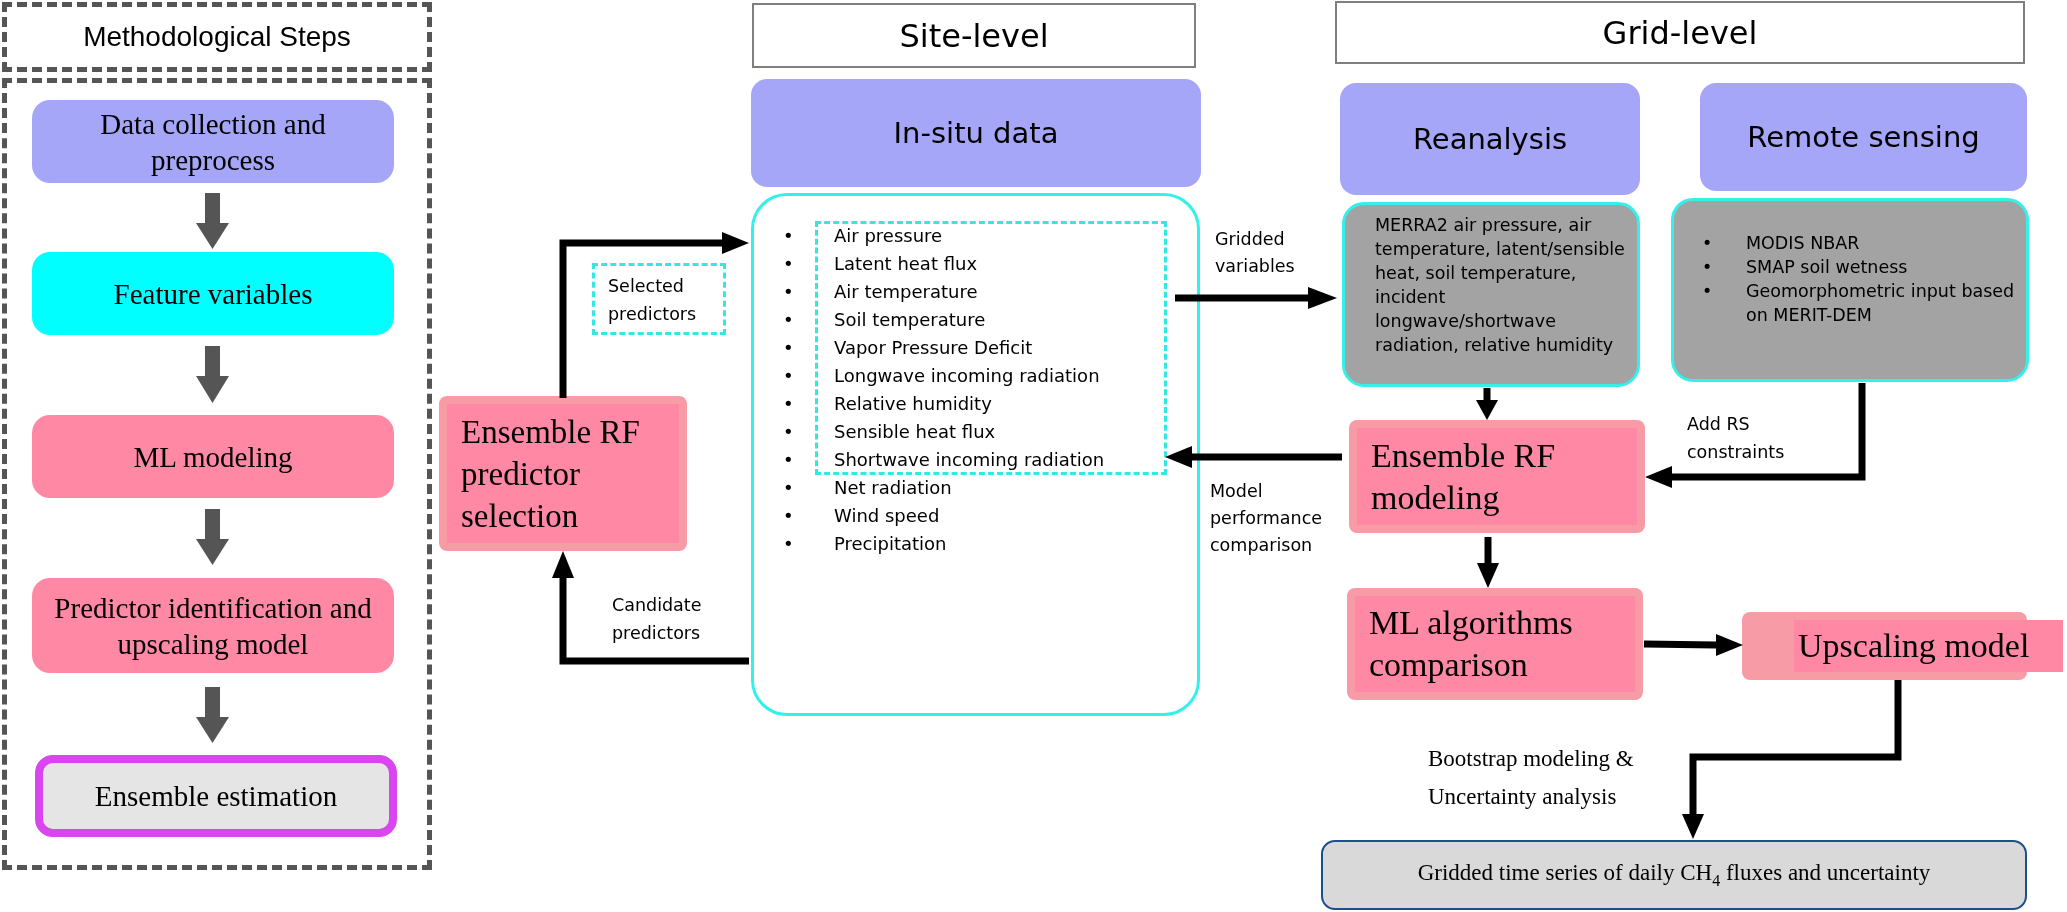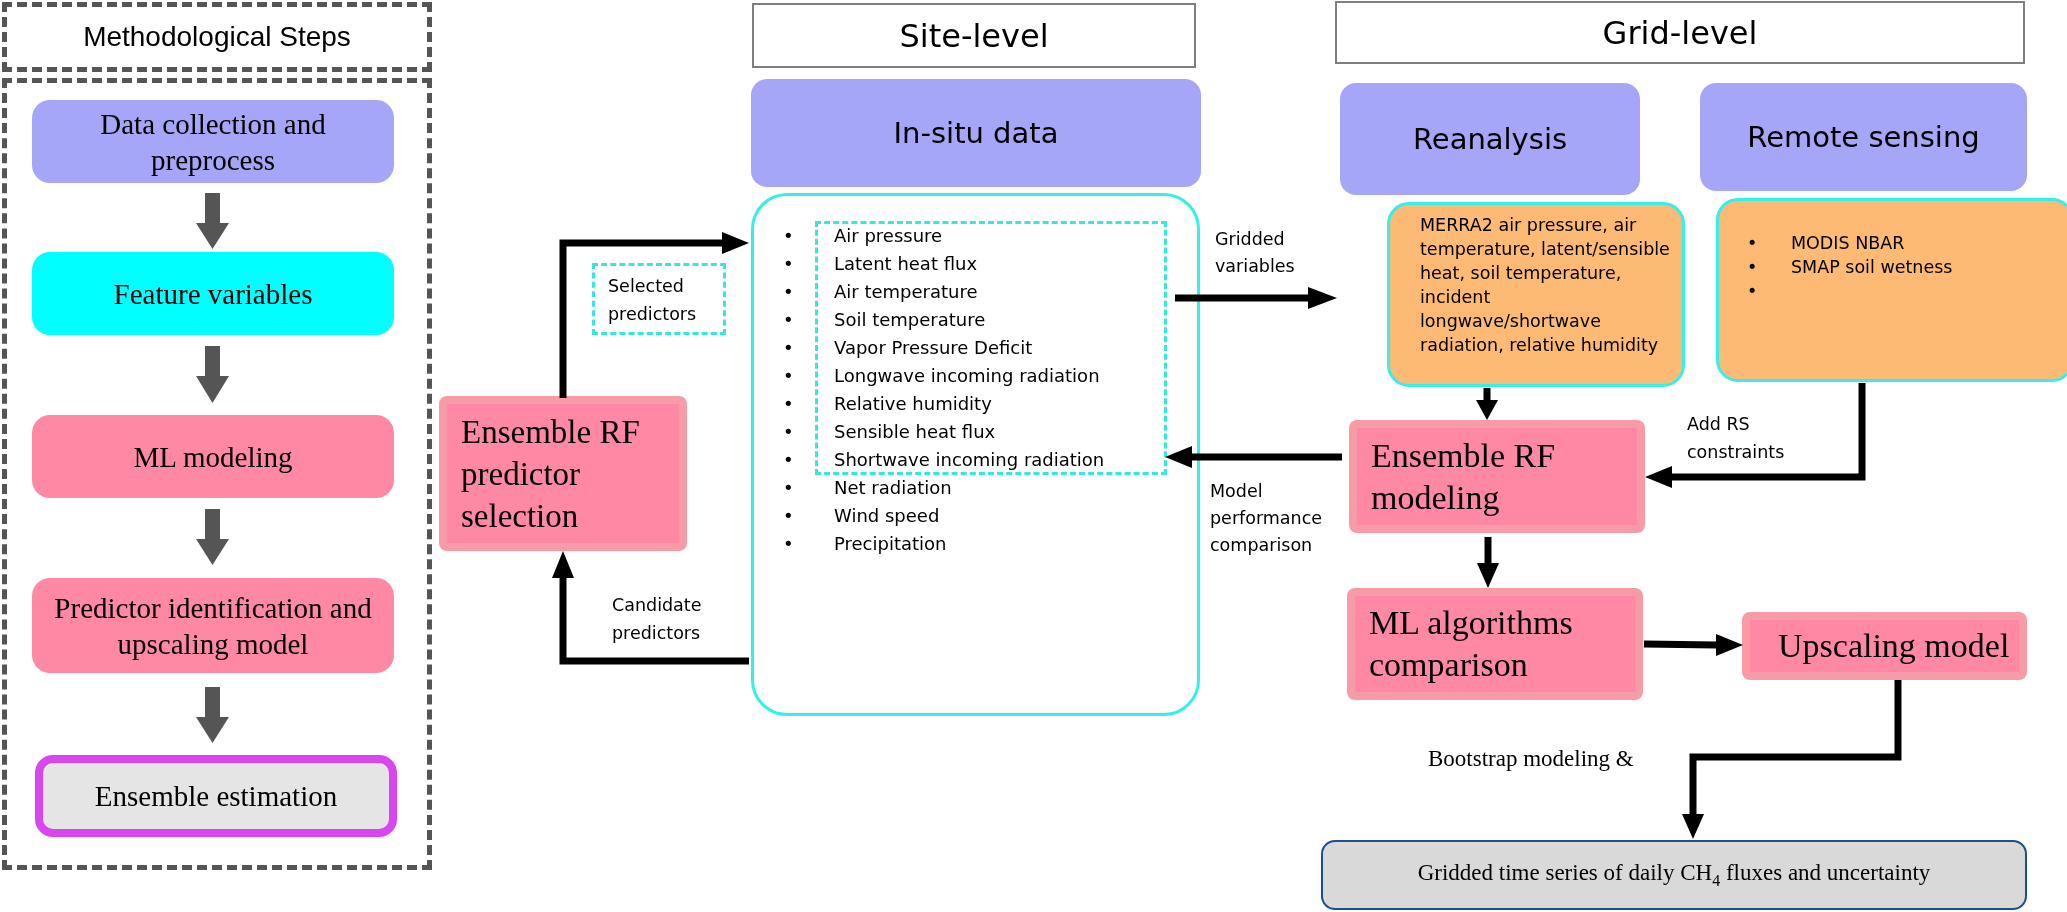--- a/index.html
+++ b/index.html
@@ -14,21 +14,21 @@
     .cyan { background: #00ffff; }
     .pink { background: #ff88a5; }
     .gray { background: #e5e5e5; border: 8px solid #d946ef; }
 
     
     .level-header { border: 2px solid #7f7f7f; background: #fff; font-family: "DejaVu Sans", sans-serif; font-size: 32px; }
     .src-box { background: #a6a6f8; border-radius: 16px; font-family: "DejaVu Sans", sans-serif; font-size: 29px; }
 
     
     .cyan-outline { border: 3px solid #33f0ea; border-radius: 36px; background: #fff; }
-    .cyan-outline-sm { border: 3px solid #33f0ea; border-radius: 22px; background: #fdba74; margin-left: 45px; }
+    .cyan-outline-sm { border: 3px solid #33f0ea; border-radius: 22px; background: #a3a3a3; }
 
     
     .model-box { background: #f79ba6; border-radius: 8px; padding: 8px; }
     .model-inner { width: 100%; height: 100%; background: #ff88a5; box-sizing: border-box; font-family: "Liberation Serif", serif; font-size: 34px; line-height: 42px; padding: 0 14px; display: flex; align-items: center; }
 
     .label { font-family: "DejaVu Sans", sans-serif; font-size: 17.5px; line-height: 27px; }
     .var-list { list-style: none; margin: 0; padding: 0; font-family: "DejaVu Sans", sans-serif; font-size: 18px; }
     .var-list li { height: 28px; line-height: 28px; position: relative; padding-left: 75px; white-space: nowrap; }
     .var-list li .bullet { position: absolute; left: 24px; top: 0; }
     .sel-dash { border: 3px dashed #33e8e3; }
@@ -126,42 +126,43 @@
 </div>
 
 <div class="abs cyan-outline-sm merra-text" style="left:1342px; top:202px; width:298px; height:185px;">
   <span>MERRA2 air pressure, air temperature, latent/sensible heat, soil temperature, incident longwave/shortwave radiation, relative humidity</span>
 </div>
 
 <div class="abs cyan-outline-sm" style="left:1671px; top:198px; width:358px; height:184px; padding-top:30px;">
   <ul class="rs-list" id="rs-list">
       <li><span class="bullet">•</span><span>MODIS NBAR</span></li>
       <li><span class="bullet">•</span><span>SMAP soil wetness</span></li>
-      <li><span class="bullet">•</span></li>
+      <li><span class="bullet">•</span><span>Geomorphometric input based on MERIT-DEM</span></li>
     </ul>
 </div>
 
 <div class="abs label" style="left:1687px; top:410px; width:120px; line-height:28px;">
   <span>Add RS constraints</span>
 </div>
 
 <div class="abs model-box" style="left:1349px; top:420px; width:296px; height:113px;">
   <div class="model-inner">Ensemble RF modeling</div>
 </div>
 
 <div class="abs model-box" style="left:1347px; top:588px; width:296px; height:112px;">
   <div class="model-inner">ML algorithms comparison</div>
 </div>
 
 <div class="abs model-box" style="left:1742px; top:612px; width:285px; height:68px;">
-  <div class="model-inner" style="padding:0 28px; white-space:nowrap;">Upscaling model</div>
+  <div class="model-inner" style="padding:0 4px; white-space:nowrap;margin-left:44px;">Upscaling model</div>
 </div>
 
 <div class="abs bootstrap" style="left:1428px; top:740px; width:280px;">
   <div>Bootstrap modeling &amp;</div>
+  <div>Uncertainty analysis</div>
 </div>
 
 <div class="abs final-box center" style="left:1321px; top:840px; width:706px; height:70px;">
   <span>
     <span>Gridded time series of daily CH</span><sub style="font-size:16px;">4</sub><span style="white-space:pre;"> fluxes and uncertainty</span>
   </span>
 </div>
 
 <svg class="arrows" viewBox="0 0 2067 912">
   <defs>

